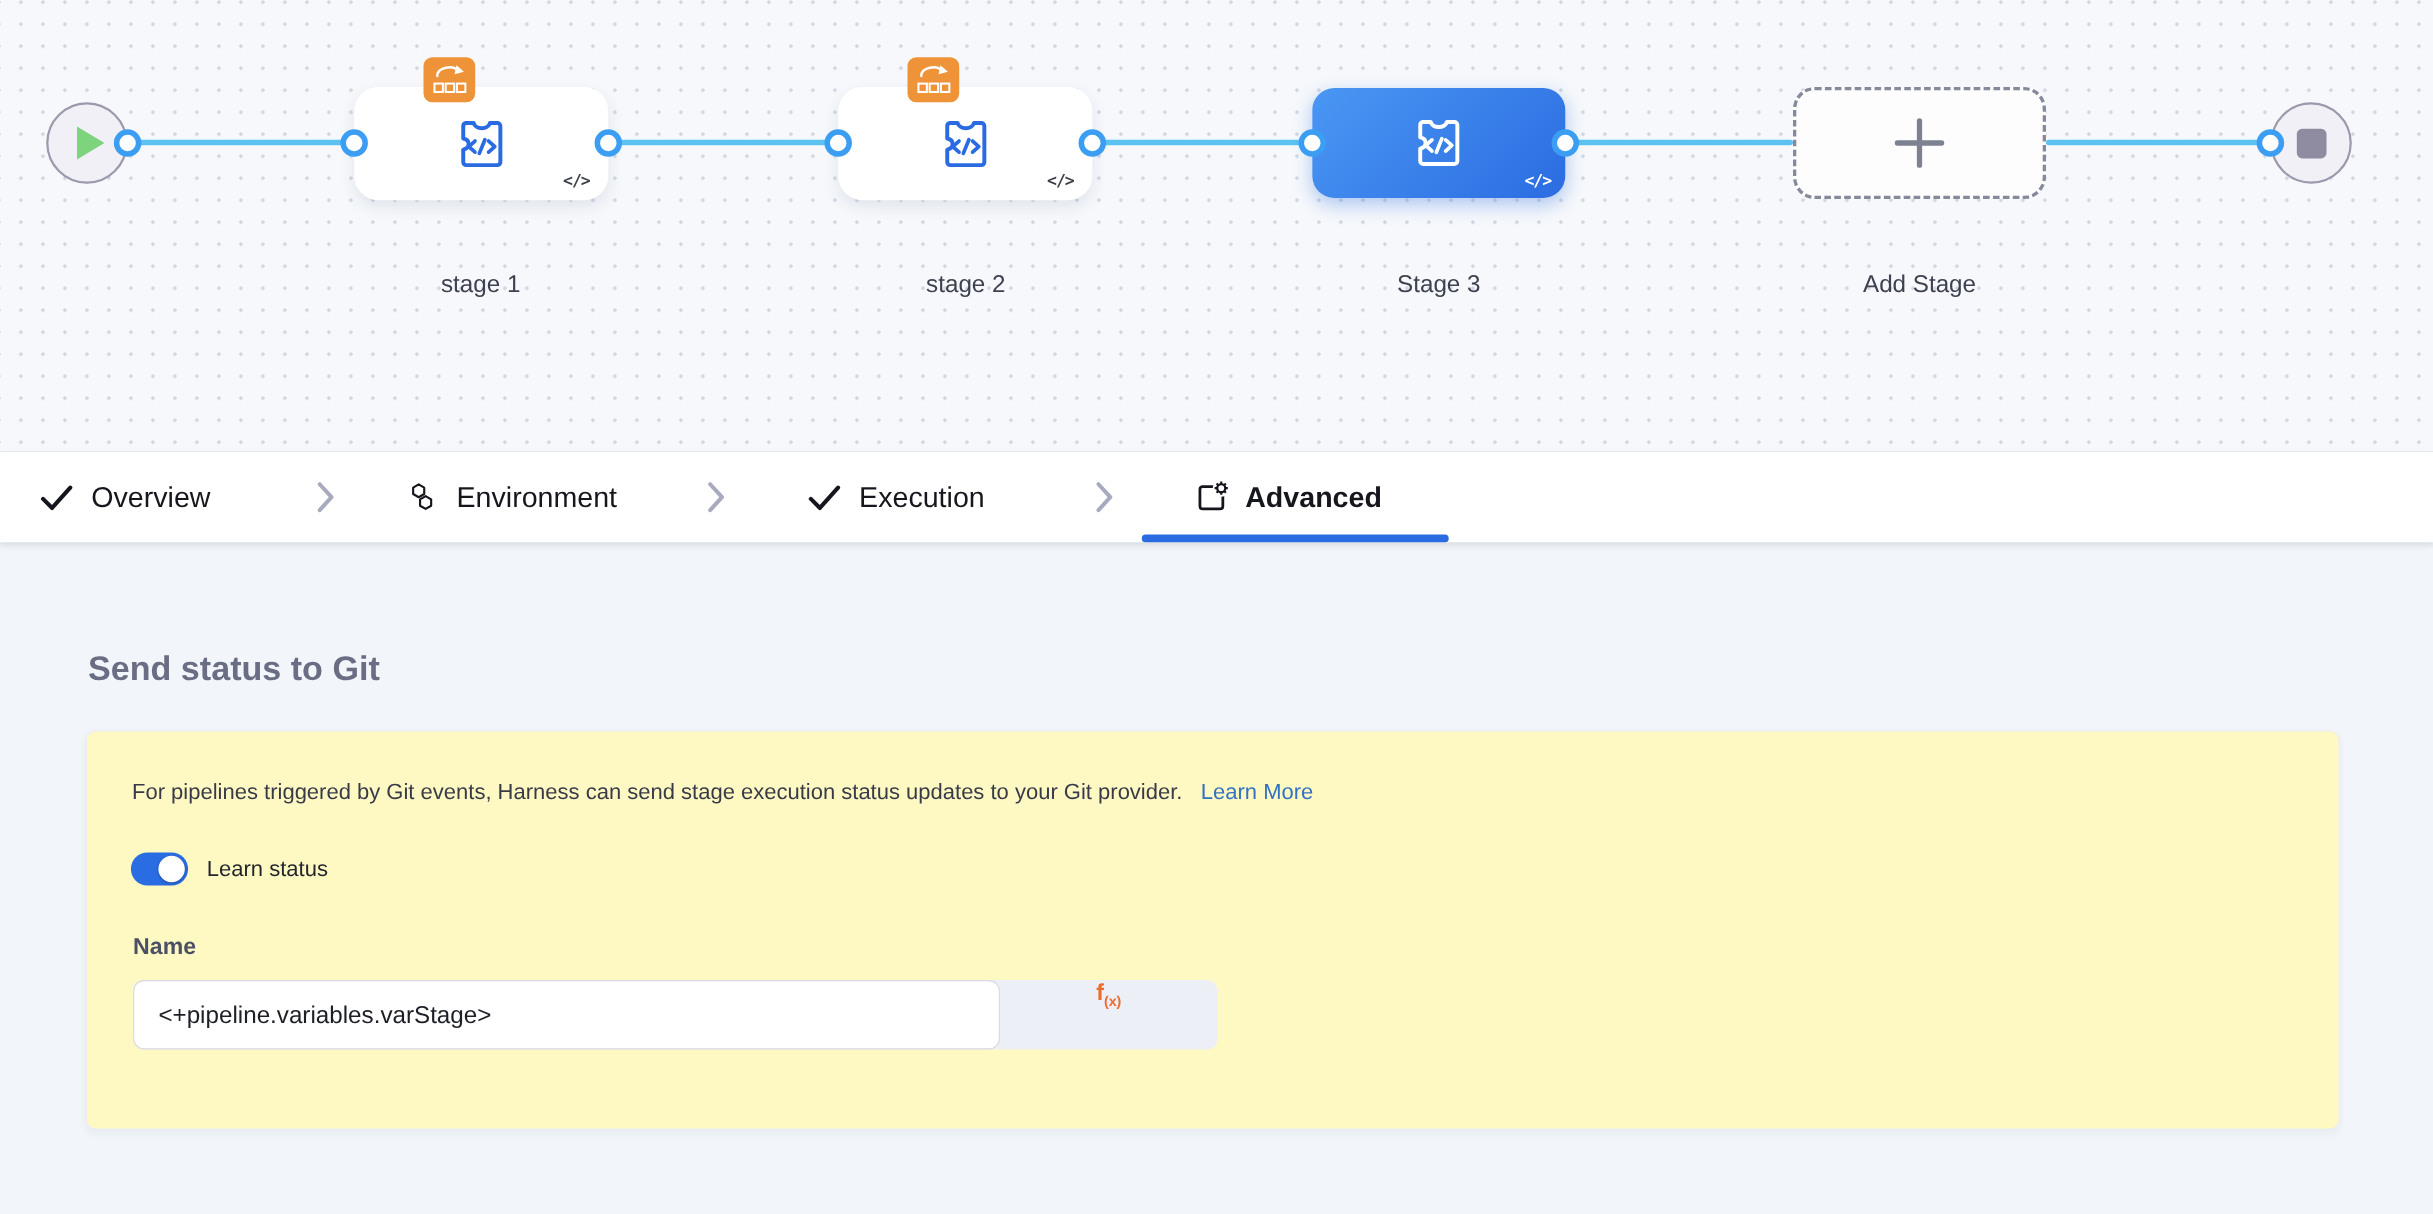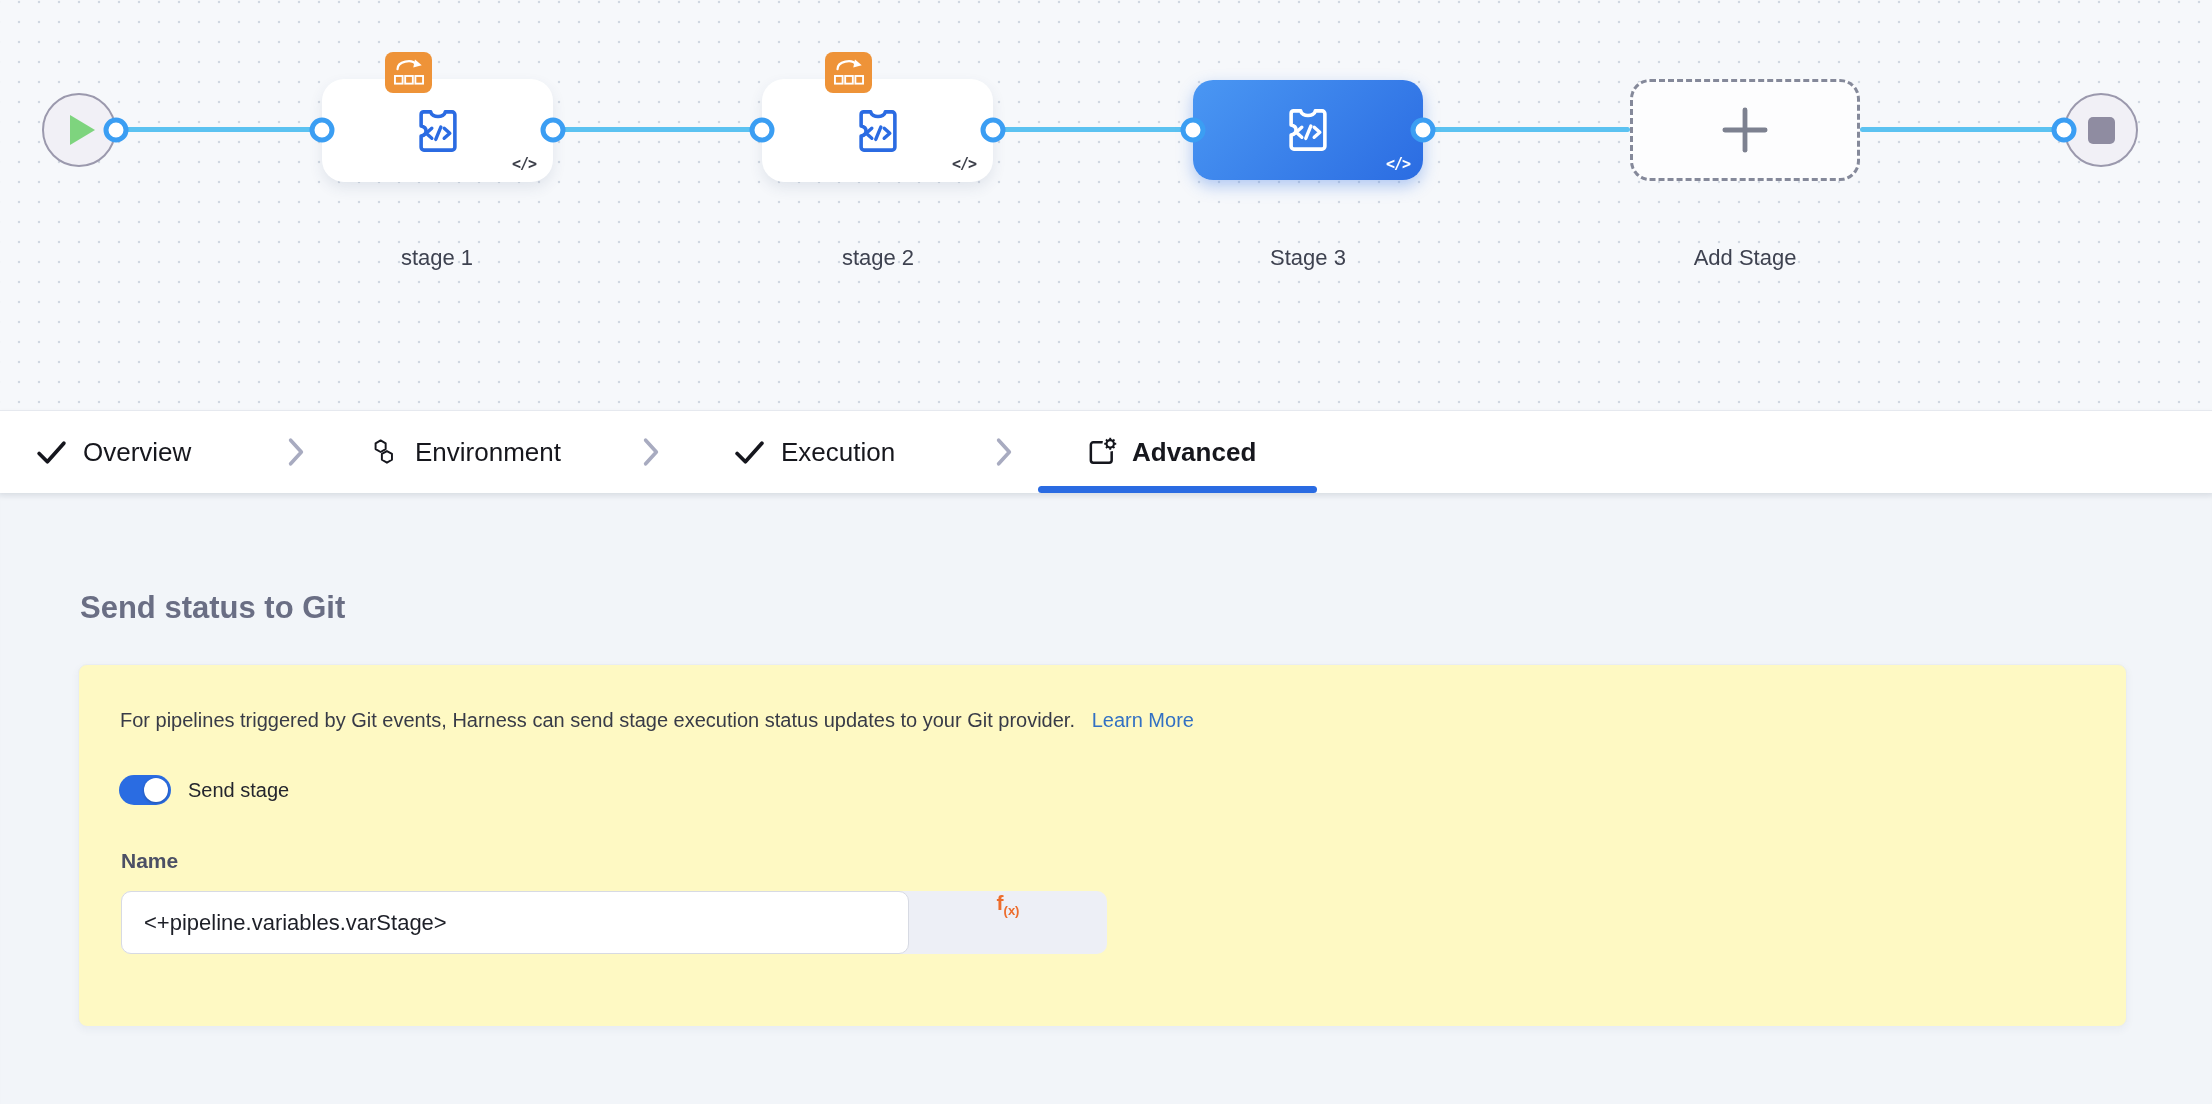--- a/index.html
+++ b/index.html
@@ -269,21 +269,21 @@
       <div class="para">
         <span>For pipelines triggered by Git events, Harness can send stage execution status updates to your Git provider.</span>
         <span>&nbsp;</span>
         <span class="learn-more">Learn More</span>
       </div>
 
       <div class="toggle-row">
         <div class="toggle">
           <div class="knob"></div>
         </div>
-        <span class="toggle-label">Send stage</span>
+        <span class="toggle-label">Learn status</span>
       </div>
 
       <div class="name-label">Name</div>
 
       <div class="input-row">
         <input class="name-input" type="text" value="&lt;+pipeline.variables.varStage&gt;" style="">
         <div class="fx-addon">
           <span class="fx"><span>f</span><sub>(x)</sub></span>
         </div>
       </div>

